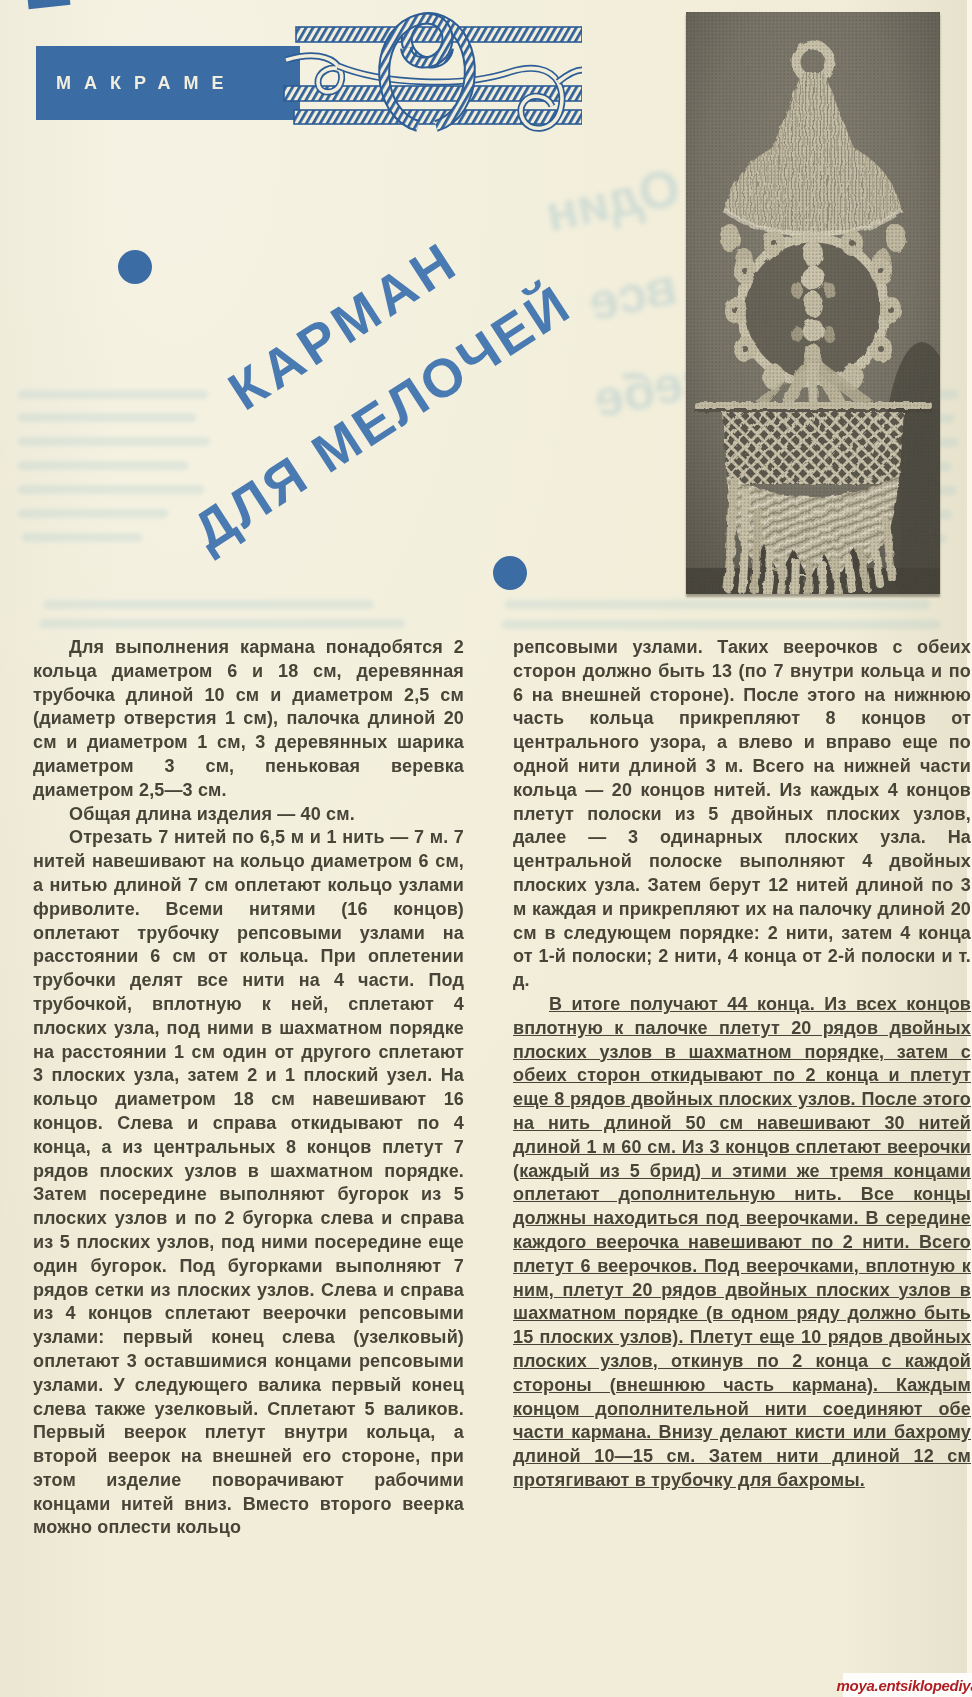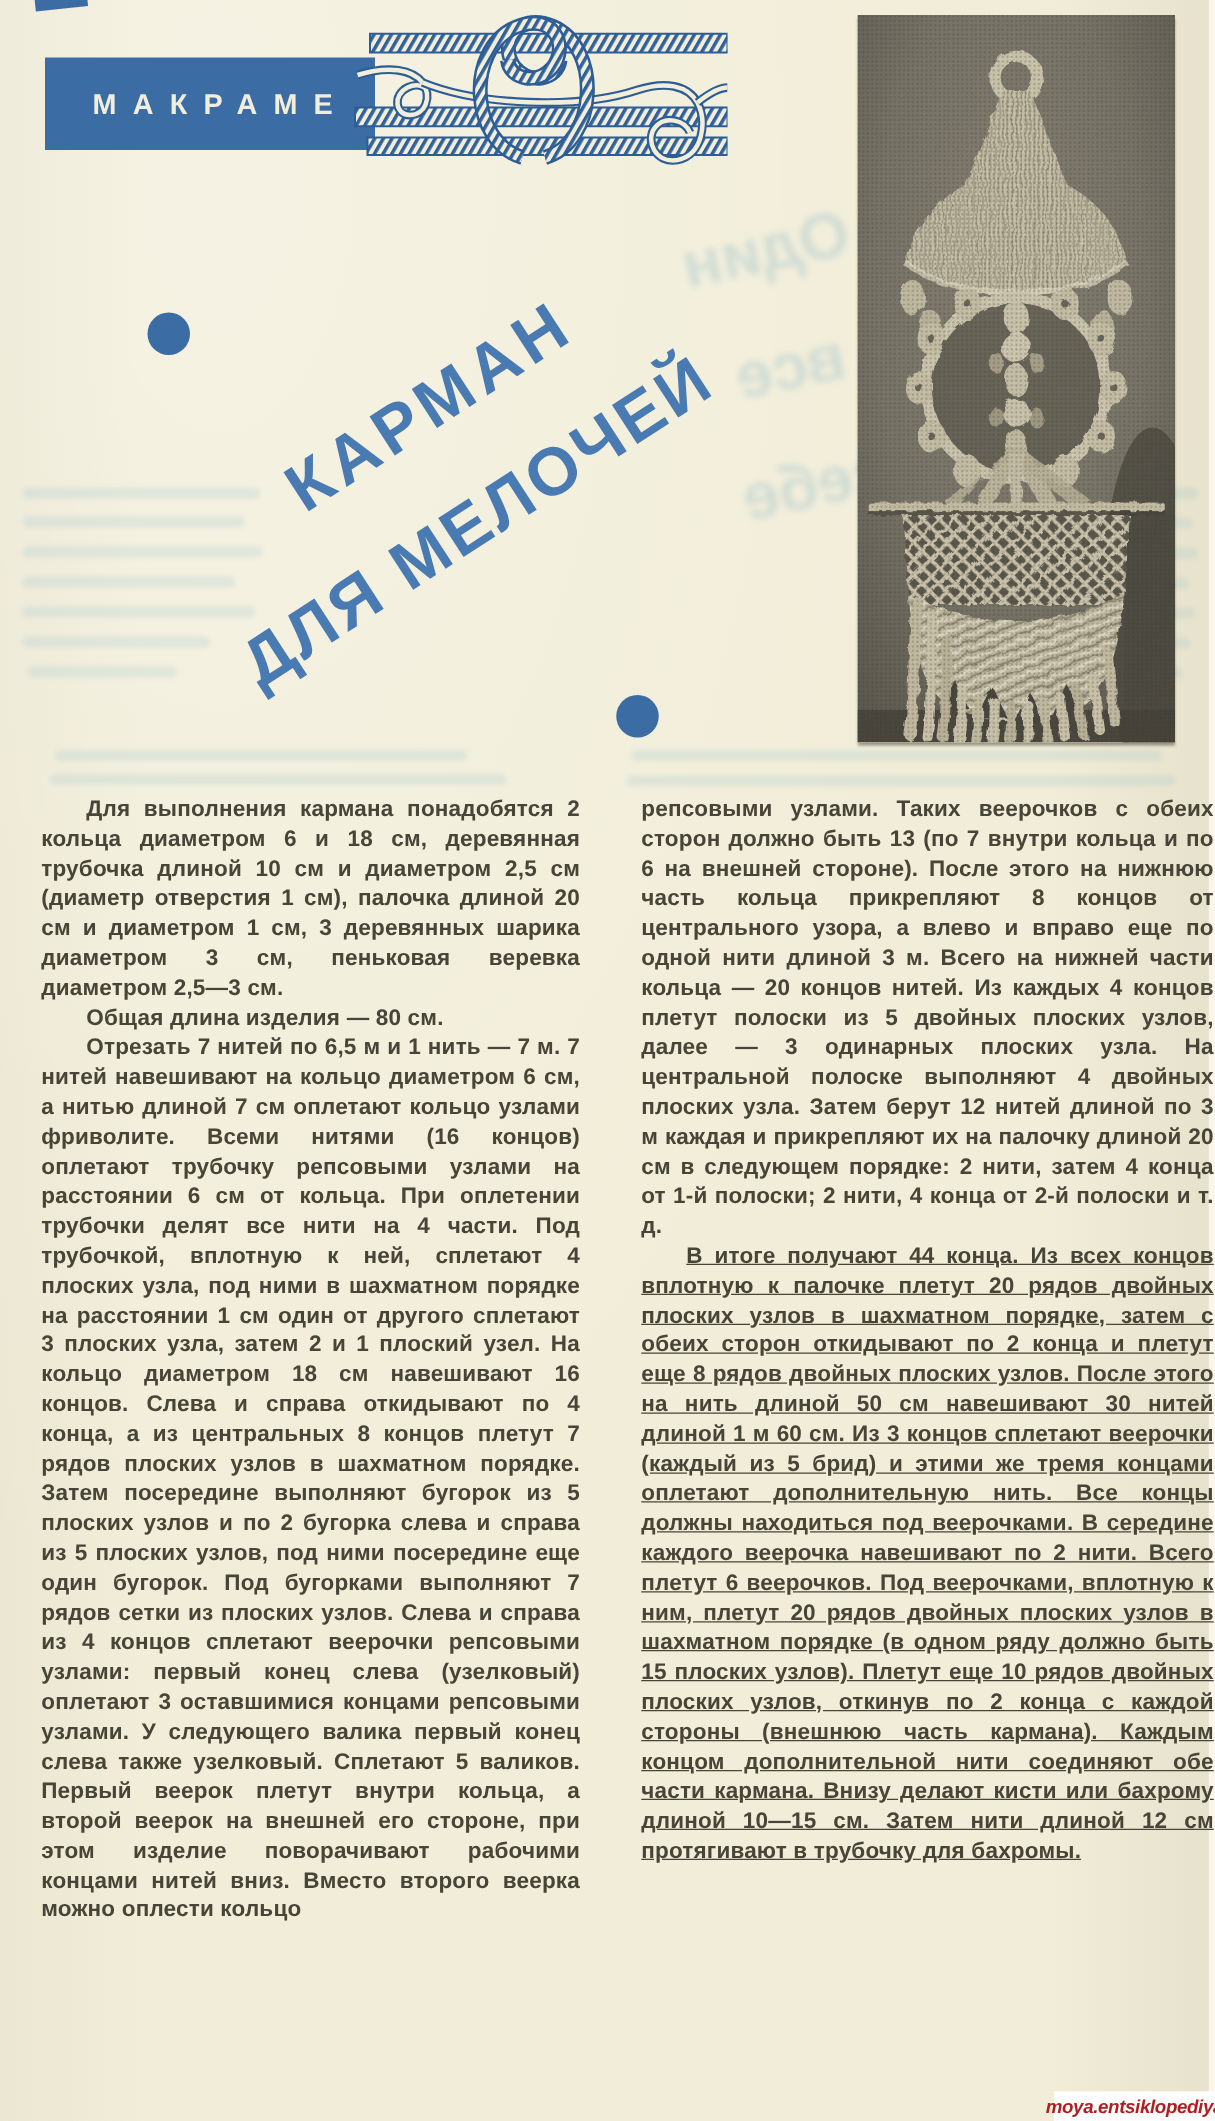--- a/index.html
+++ b/index.html
@@ -10,21 +10,21 @@
       radial-gradient(ellipse at 18% 8%, rgba(255,255,255,0.30), transparent 55%),
       linear-gradient(90deg, rgba(120,110,80,0.05), transparent 12%, transparent 86%, rgba(120,110,80,0.09));
     overflow:hidden;
     font-family:"Liberation Sans","DejaVu Sans",sans-serif;
   }
   .scan-edge{position:absolute;right:0;top:0;width:5px;height:100%;background:#faf7ea;}
   .corner-dash{position:absolute;left:28px;top:-4px;width:42px;height:11px;background:#3c6ca4;transform:rotate(-6deg);}
 
   
   .banner{position:absolute;left:36px;top:46px;width:264px;height:74px;background:#3c6ca4;display:flex;align-items:center;}
-  .banner span{padding-left:38px;font-size:23px;letter-spacing:13px;color:#f2eedd;font-weight:700;}
+  .banner span{padding-left:20px;font-size:18px;letter-spacing:13px;color:#f2eedd;font-weight:700;}
   .knot{position:absolute;left:272px;top:0;width:310px;height:140px;}
 
   
   .title{position:absolute;left:100px;top:278px;width:510px;margin:0;text-align:center;
          transform:rotate(-33deg);color:#4a7ab2;font-weight:700;}
   .title .l1{display:block;font-size:54px;letter-spacing:5px;line-height:98px;transform:translateX(18px);}
   .title .l2{display:block;font-size:54px;letter-spacing:3px;line-height:98px;}
 
   .dot{position:absolute;width:34px;height:34px;border-radius:50%;background:#3c6ca4;}
   .dot1{left:118px;top:250px;}
@@ -240,21 +240,21 @@
         </g>
       </g>
       <rect width="254" height="582" fill="url(#ht)"></rect>
       <rect width="254" height="582" filter="url(#grain)" opacity="0.55"></rect>
     </svg>
   </figure>
 
   <main>
     <section class="col col-left">
       <p class="indent">Для выполнения кармана понадобятся 2 кольца диаметром 6 и 18 см, деревянная трубочка длиной 10 см и диаметром 2,5 см (диаметр отверстия 1 см), палочка длиной 20 см и диаметром 1 см, 3 деревянных шарика диаметром 3 см, пеньковая веревка диаметром 2,5—3 см.</p>
-      <p class="indent">Общая длина изделия — 80 см.</p>
+      <p class="indent">Общая длина изделия — 40 см.</p>
       <p class="indent">Отрезать 7 нитей по 6,5 м и 1 нить — 7 м. 7 нитей навешивают на кольцо диаметром 6 см, а нитью длиной 7 см оплетают кольцо узлами фриволите. Всеми нитями (16 концов) оплетают трубочку репсовыми узлами на расстоянии 6 см от кольца. При оплетении трубочки делят все нити на 4 части. Под трубочкой, вплотную к ней, сплетают 4 плоских узла, под ними в шахматном порядке на расстоянии 1 см один от другого сплетают 3 плоских узла, затем 2 и 1 плоский узел. На кольцо диаметром 18 см навешивают 16 концов. Слева и справа откидывают по 4 конца, а из центральных 8 концов плетут 7 рядов плоских узлов в шахматном порядке. Затем посередине выполняют бугорок из 5 плоских узлов и по 2 бугорка слева и справа из 5 плоских узлов, под ними посередине еще один бугорок. Под бугорками выполняют 7 рядов сетки из плоских узлов. Слева и справа из 4 концов сплетают веерочки репсовыми узлами: первый конец слева (узелковый) оплетают 3 оставшимися концами репсовыми узлами. У следующего валика первый конец слева также узелковый. Сплетают 5 валиков. Первый веерок плетут внутри кольца, а второй веерок на внешней его стороне, при этом изделие поворачивают рабочими концами нитей вниз. Вместо второго веерка можно оплести кольцо</p>
     </section>
     <section class="col col-right">
       <p>репсовыми узлами. Таких веерочков с обеих сторон должно быть 13 (по 7 внутри кольца и по 6 на внешней стороне). После этого на нижнюю часть кольца прикрепляют 8 концов от центрального узора, а влево и вправо еще по одной нити длиной 3 м. Всего на нижней части кольца — 20 концов нитей. Из каждых 4 концов плетут полоски из 5 двойных плоских узлов, далее — 3 одинарных плоских узла. На центральной полоске выполняют 4 двойных плоских узла. Затем берут 12 нитей длиной по 3 м каждая и прикрепляют их на палочку длиной 20 см в следующем порядке: 2 нити, затем 4 конца от 1-й полоски; 2 нити, 4 конца от 2-й полоски и т. д.</p>
       <p class="indent gap">В итоге получают 44 конца. Из всех концов вплотную к палочке плетут 20 рядов двойных плоских узлов в шахматном порядке, затем с обеих сторон откидывают по 2 конца и плетут еще 8 рядов двойных плоских узлов. После этого на нить длиной 50 см навешивают 30 нитей длиной 1 м 60 см. Из 3 концов сплетают веерочки (каждый из 5 брид) и этими же тремя концами оплетают дополнительную нить. Все концы должны находиться под веерочками. В середине каждого веерочка навешивают по 2 нити. Всего плетут 6 веерочков. Под веерочками, вплотную к ним, плетут 20 рядов двойных плоских узлов в шахматном порядке (в одном ряду должно быть 15 плоских узлов). Плетут еще 10 рядов двойных плоских узлов, откинув по 2 конца с каждой стороны (внешнюю часть кармана). Каждым концом дополнительной нити соединяют обе части кармана. Внизу делают кисти или бахрому длиной 10—15 см. Затем нити длиной 12 см протягивают в трубочку для бахромы.</p>
     </section>
   </main>
 
   <div class="watermark">
     <span>moya.entsiklopediya</span>

